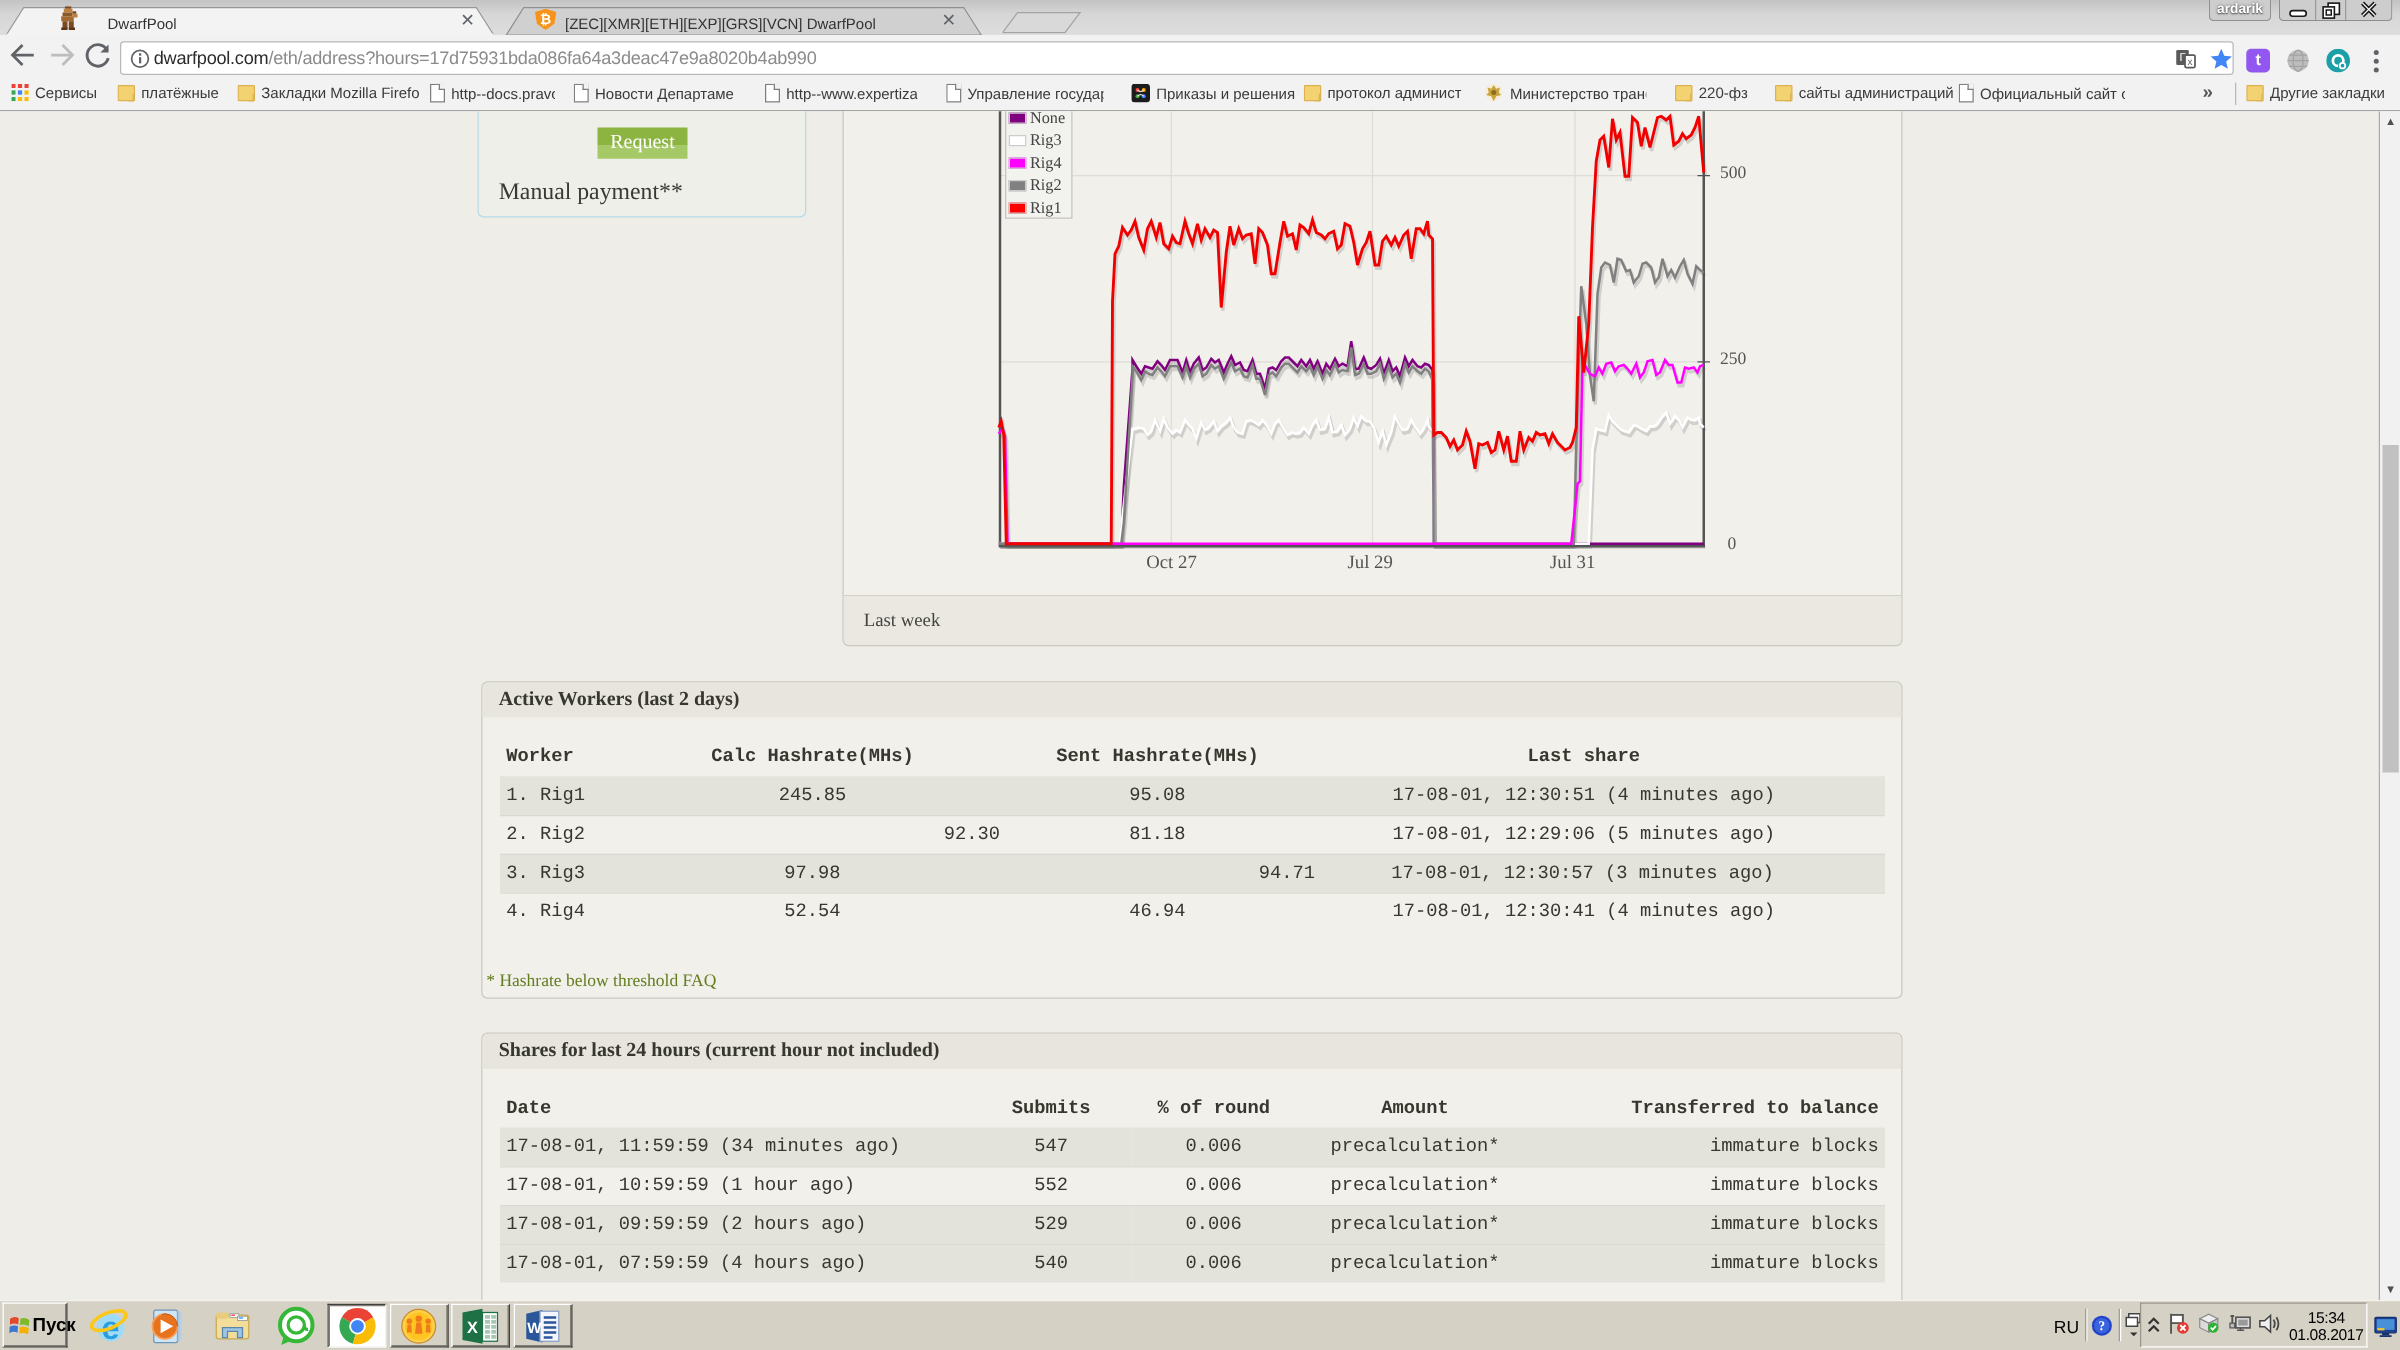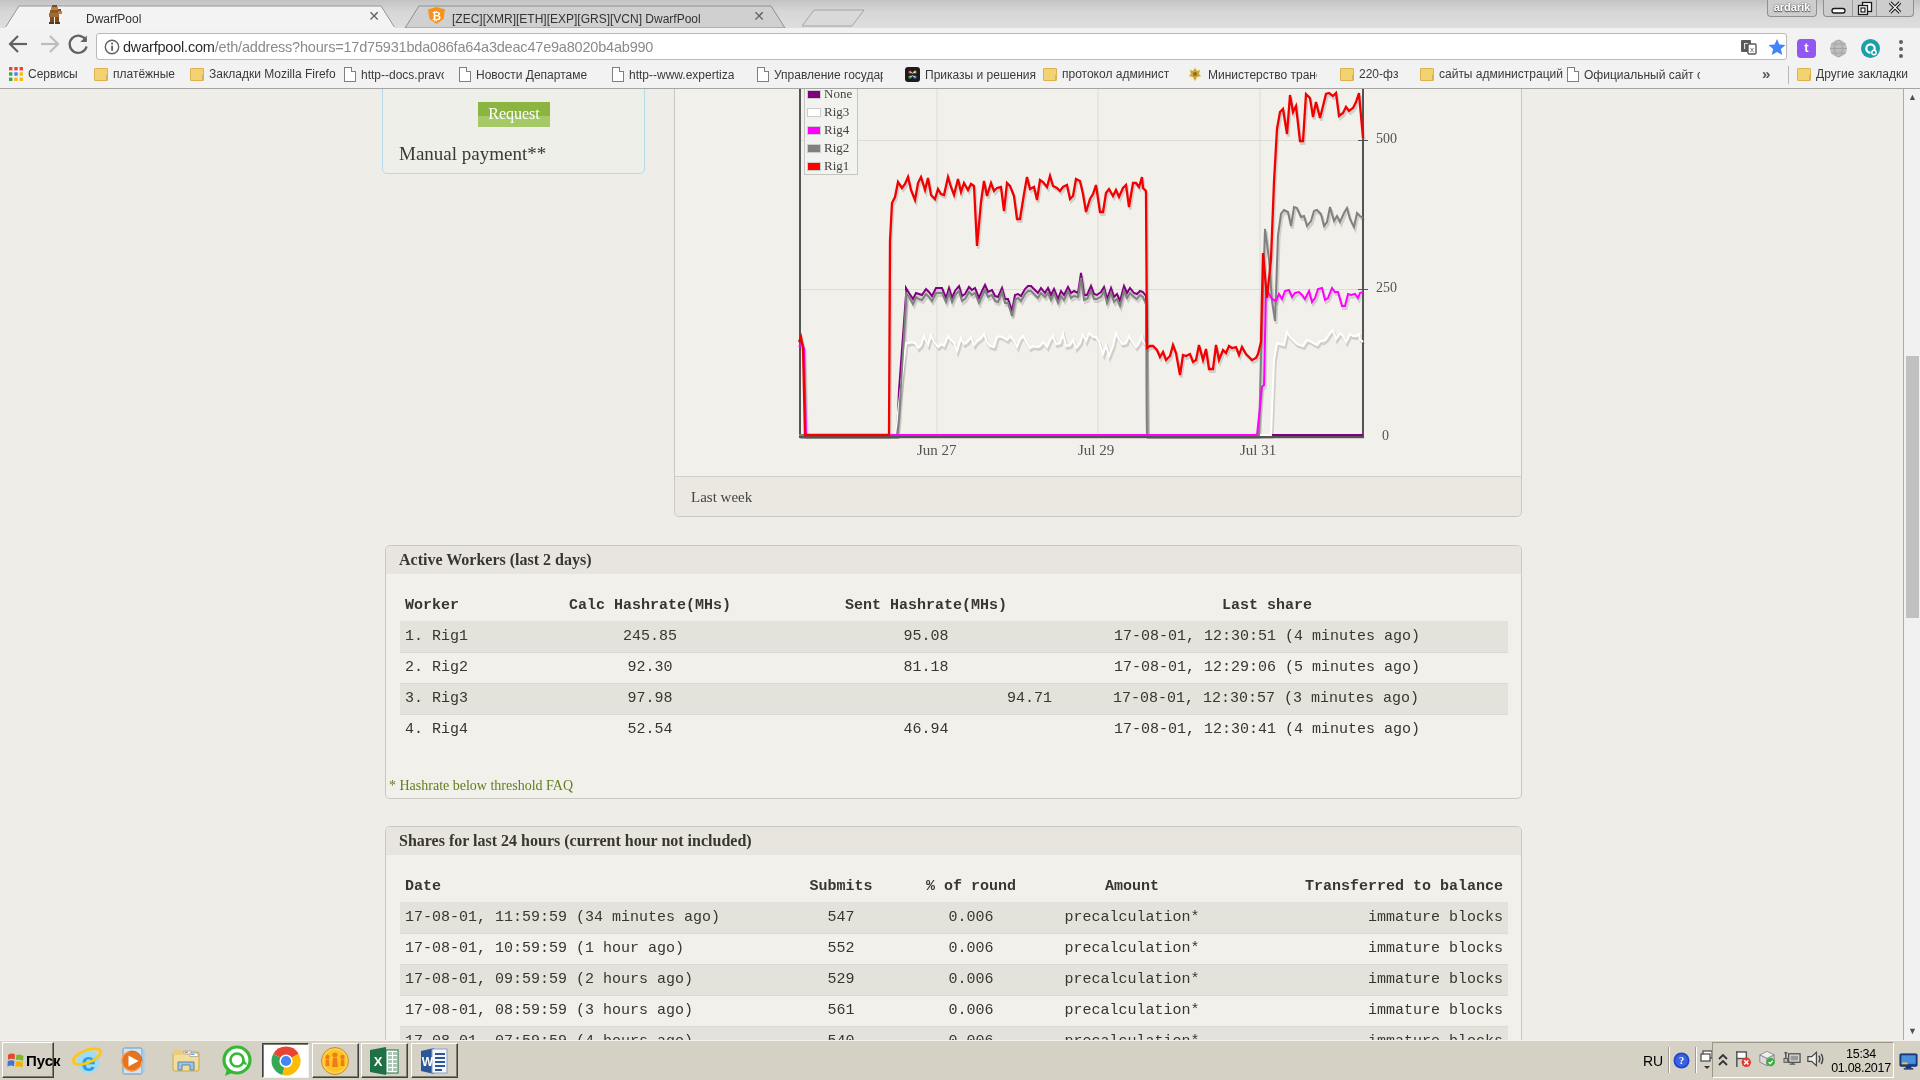--- a/index.html
+++ b/index.html
@@ -260,21 +260,21 @@
     <polyline points="798,434 895,434 897,412 905,342 907,342 910,341 914,342 917,347 920,344 923,335 927,344 930,334 933,341 937,346 940,343 943,345 947,335 950,339 953,342 956,350 960,337 963,343 966,341 970,336 973,344 976,340 980,337 983,333 986,341 989,345 993,346 996,336 999,335 1003,337 1006,339 1009,335 1013,340 1016,346 1019,338 1022,335 1026,342 1029,347 1032,345 1036,346 1039,345 1042,341 1046,346 1049,339 1052,335 1055,343 1059,342 1062,333 1065,345 1069,344 1072,339 1075,347 1079,342 1082,333 1085,340 1088,332 1092,336 1095,336 1098,341 1102,353 1105,344 1108,355 1112,345 1115,332 1118,338 1121,343 1125,342 1128,335 1131,340 1135,346 1138,342 1141,335 1142,340 1145,344 1146,434 1270,434 1273,359 1276,342 1279,343 1283,344 1286,331 1289,336 1292,339 1296,343 1299,344 1302,345 1306,339 1309,340 1312,342 1316,344 1319,340 1322,340 1325,338 1329,332 1332,329 1335,338 1339,332 1342,335 1345,341 1349,333 1352,335 1355,335 1358,333 1359,338 1362,341" stroke="#ffffff" stroke-width="2"></polyline>
     <polyline points="798,434 896,434 898,418 905,301 905,292 908,296 912,303 915,296 918,298 921,299 925,293 928,296 931,300 935,292 938,292 941,292 945,301 948,292 951,301 954,294 958,290 961,300 964,298 968,291 971,294 974,292 978,302 981,295 984,289 987,296 991,294 994,300 997,301 1001,291 1004,302 1007,302 1011,315 1014,299 1017,297 1020,300 1024,293 1027,290 1030,290 1034,294 1037,297 1040,292 1044,296 1047,292 1050,299 1053,292 1057,302 1060,295 1063,299 1067,290 1070,297 1073,295 1077,296 1080,277 1083,299 1086,298 1090,290 1093,298 1096,298 1100,296 1103,290 1106,302 1110,292 1113,301 1116,298 1119,305 1123,290 1126,297 1129,292 1133,296 1136,298 1139,294 1142,296 1145,303 1146,434 1258,434 1261,317 1264,228 1268,258 1271,300 1274,320 1277,234 1280,213 1283,209 1287,211 1290,225 1293,206 1296,207 1300,216 1303,215 1306,225 1310,220 1313,210 1316,209 1320,213 1323,225 1326,221 1329,206 1333,220 1336,215 1339,221 1343,212 1346,207 1349,218 1353,226 1356,212 1359,215 1362,217" stroke="#808080" stroke-width="2"></polyline>
     <polyline points="798,346 801,342 803,348 805,434 1256,434 1259,406 1261,386 1263,384 1265,288 1268,293 1271,298 1275,300 1278,293 1281,298 1284,290 1288,289 1291,296 1294,292 1298,291 1301,294 1304,298 1308,290 1311,301 1314,297 1317,288 1321,287 1324,299 1327,297 1331,287 1334,291 1337,291 1341,305 1344,305 1347,293 1350,294 1354,293 1357,297 1359,292 1362,291" stroke="#ff00ff" stroke-width="2"></polyline>
     <polyline points="798,341 800,336 802,347 804,434 886,434 888,434 889,240 891,202 894,196 897,181 901,187 904,183 907,176 910,189 914,199 917,182 920,176 924,189 927,177 930,194 934,198 937,188 940,193 943,194 947,176 950,186 953,194 957,178 960,191 963,182 967,189 970,183 973,185 976,245 980,201 983,180 986,195 990,182 993,190 996,187 1000,186 1003,210 1006,182 1009,185 1013,195 1016,218 1019,218 1023,193 1026,176 1029,188 1033,186 1036,199 1039,179 1042,181 1046,186 1049,175 1052,185 1056,187 1059,190 1062,186 1066,184 1069,198 1072,195 1075,178 1079,180 1082,193 1085,211 1089,198 1092,193 1095,184 1099,211 1102,211 1105,192 1108,188 1112,195 1115,189 1118,196 1122,187 1125,184 1128,206 1132,182 1135,182 1138,186 1141,176 1142,187 1145,190 1146,347 1149,345 1152,345 1156,349 1159,356 1162,351 1165,359 1169,355 1172,344 1175,352 1179,374 1182,354 1185,355 1189,353 1192,361 1195,359 1198,344 1202,359 1205,348 1208,368 1212,368 1215,344 1218,359 1222,349 1225,352 1228,345 1231,347 1235,346 1238,354 1241,346 1245,353 1248,356 1251,359 1255,357 1257,353 1260,341 1262,252 1266,297 1270,258 1273,181 1276,128 1279,111 1282,108 1286,133 1289,94 1292,111 1295,105 1299,140 1302,140 1305,93 1309,97 1312,116 1315,101 1319,117 1322,105 1325,93 1328,92 1332,95 1335,92 1338,115 1342,112 1345,106 1348,110 1352,107 1355,101 1358,92 1359,104 1362,137" stroke="#f20000" stroke-width="2.3"></polyline>
    </g>
   </svg>
 
   <div class="abs serif" style="left:701px;top:86px;font-size:14px;color:#545454">500</div>
   <div class="abs serif" style="left:701px;top:235px;font-size:14px;color:#545454">250</div>
   <div class="abs serif" style="left:707px;top:383px;font-size:14px;color:#545454">0</div>
-  <div class="abs serif" style="left:242px;top:397px;font-size:15px;color:#545454">Jun 27</div>
+  <div class="abs serif" style="left:242px;top:397px;font-size:15px;color:#545454">Oct 27</div>
   <div class="abs serif" style="left:403px;top:397px;font-size:15px;color:#545454">Jul 29</div>
   <div class="abs serif" style="left:565px;top:397px;font-size:15px;color:#545454">Jul 31</div>
   <div id="legend" class="serif">
    <div class="leg"><b style="background:#800080"></b>None</div>
    <div class="leg"><b style="background:#fff"></b>Rig3</div>
    <div class="leg"><b style="background:#f0f"></b>Rig4</div>
    <div class="leg"><b style="background:#808080"></b>Rig2</div>
    <div class="leg"><b style="background:#f00"></b>Rig1</div>
   </div>
   <div id="chartfooter" class="serif">Last week</div>
@@ -291,21 +291,21 @@
             <th style="padding-right:26px">Last share</th>
           </tr>
    <tr class="shade">
             <td style="padding-left:5px">1. Rig1</td>
             <td style="text-align:center">245.85</td>
             <td style="text-align:center">95.08</td>
             <td style="text-align:center;padding-right:26px">17-08-01, 12:30:51 (4 minutes ago)</td>
           </tr>
    <tr class="brd">
             <td style="padding-left:5px">2. Rig2</td>
-            <td style="text-align:center">92.30</td>
+            <td style="text-align:right">92.30</td>
             <td style="text-align:center">81.18</td>
             <td style="text-align:center;padding-right:26px">17-08-01, 12:29:06 (5 minutes ago)</td>
           </tr>
    <tr class="shade brd">
             <td style="padding-left:5px">3. Rig3</td>
             <td style="text-align:center">97.98</td>
             <td style="text-align:right">94.71</td>
             <td style="text-align:center;padding-right:28px">17-08-01, 12:30:57 (3 minutes ago)</td>
           </tr>
    <tr class="brd">
@@ -340,27 +340,20 @@
    <tr class="brd">
             <td style="padding-left:5px">17-08-01, 10:59:59 (1 hour ago)</td>
             <td style="text-align:center">552</td>
             <td style="text-align:center">0.006</td>
             <td style="text-align:center">precalculation*</td>
             <td style="text-align:right;padding-right:5px">immature blocks</td>
           </tr>
    <tr class="shade brd">
             <td style="padding-left:5px">17-08-01, 09:59:59 (2 hours ago)</td>
             <td style="text-align:center">529</td>
-            <td style="text-align:center">0.006</td>
-            <td style="text-align:center">precalculation*</td>
-            <td style="text-align:right;padding-right:5px">immature blocks</td>
-          </tr>
-   <tr class="brd">
-            <td style="padding-left:5px">17-08-01, 08:59:59 (3 hours ago)</td>
-            <td style="text-align:center">561</td>
             <td style="text-align:center">0.006</td>
             <td style="text-align:center">precalculation*</td>
             <td style="text-align:right;padding-right:5px">immature blocks</td>
           </tr>
    <tr class="shade brd">
             <td style="padding-left:5px">17-08-01, 07:59:59 (4 hours ago)</td>
             <td style="text-align:center">540</td>
             <td style="text-align:center">0.006</td>
             <td style="text-align:center">precalculation*</td>
             <td style="text-align:right;padding-right:5px">immature blocks</td>

